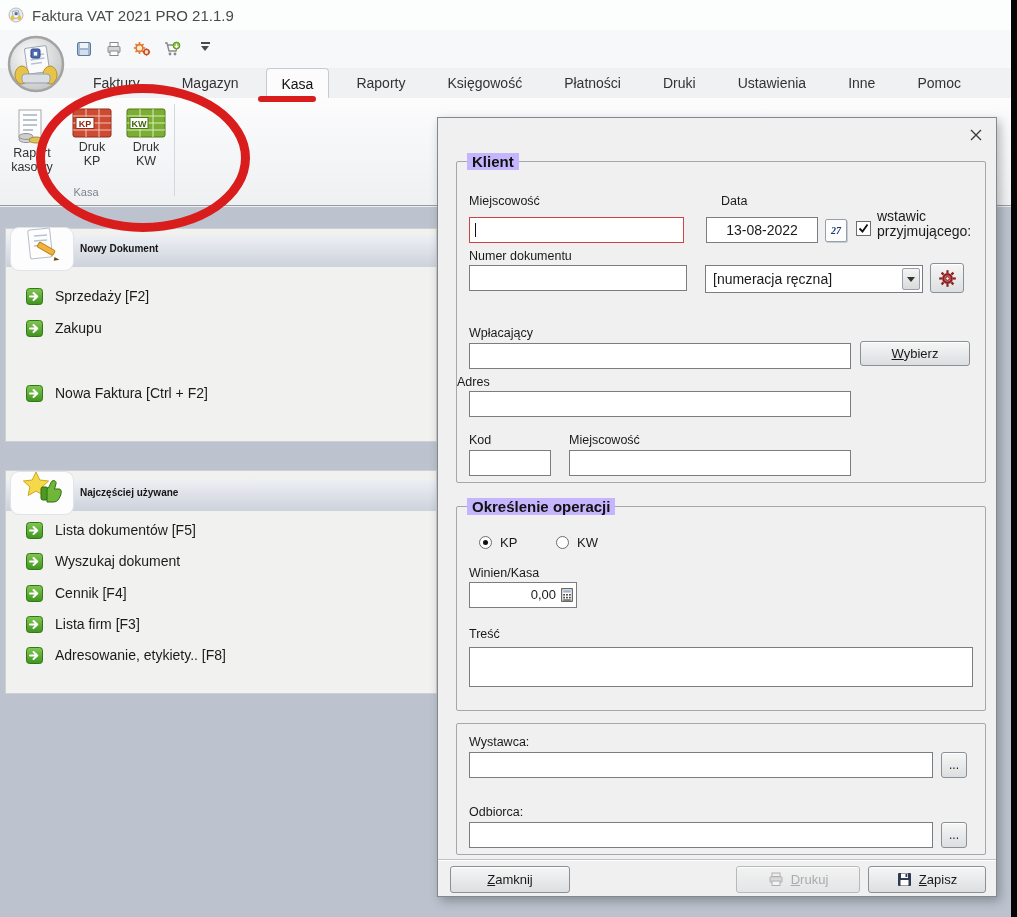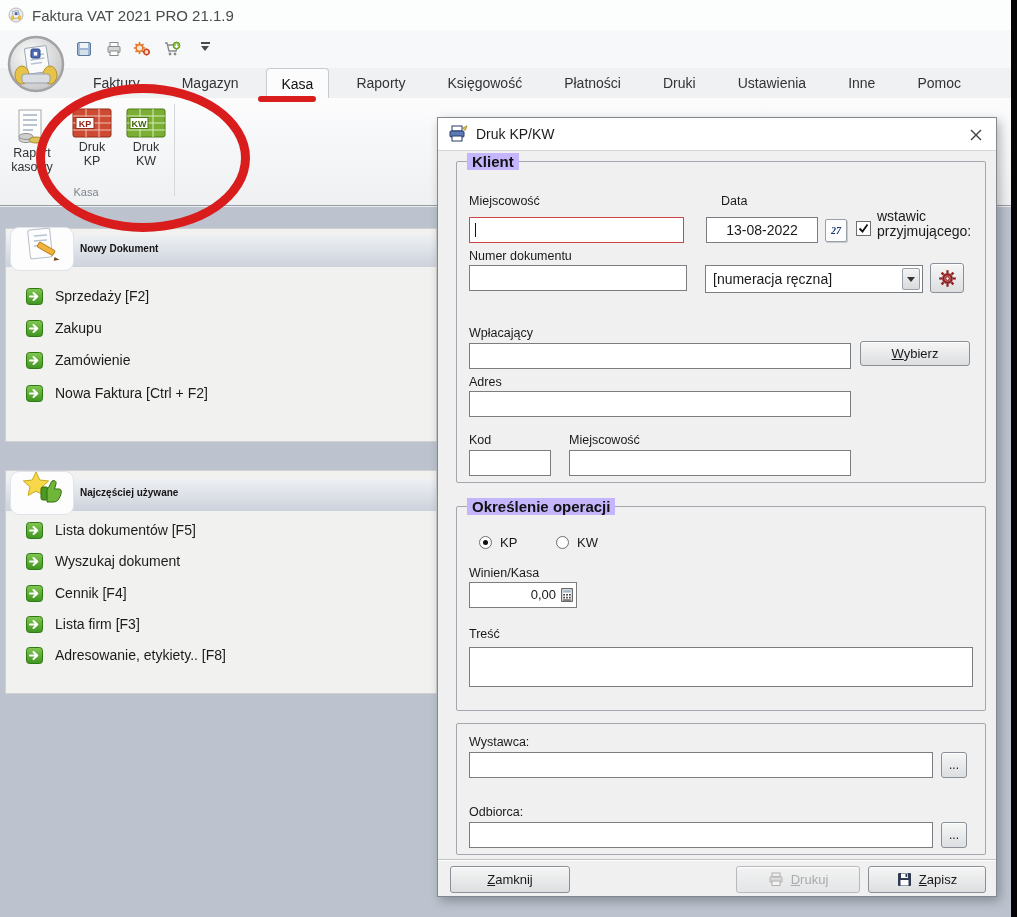--- a/index.html
+++ b/index.html
@@ -261,29 +261,20 @@
     </div>
     <div class="p-item" style="top:84px">
       <span class="arrow-ico">
           <svg width="17" height="17" viewBox="0 0 17 17">
             <rect x="0.5" y="0.5" width="16" height="16" rx="3" fill="url(#ga)" stroke="#2e7a12"></rect>
             <path d="M4 8.5h6M7.5 5l3.8 3.5-3.8 3.5" fill="none" stroke="#fff" stroke-width="2" stroke-linecap="round" stroke-linejoin="round"></path>
           </svg>
         </span>
       <span class="lbl">Zakupu</span>
     </div>
-    <div class="p-item" style="top:116px">
-      <span class="arrow-ico">
-          <svg width="17" height="17" viewBox="0 0 17 17">
-            <rect x="0.5" y="0.5" width="16" height="16" rx="3" fill="url(#ga)" stroke="#2e7a12"></rect>
-            <path d="M4 8.5h6M7.5 5l3.8 3.5-3.8 3.5" fill="none" stroke="#fff" stroke-width="2" stroke-linecap="round" stroke-linejoin="round"></path>
-          </svg>
-        </span>
-      <span class="lbl">Zamówienie</span>
-    </div>
     <div class="p-item" style="top:149px">
       <span class="arrow-ico">
           <svg width="17" height="17" viewBox="0 0 17 17">
             <rect x="0.5" y="0.5" width="16" height="16" rx="3" fill="url(#ga)" stroke="#2e7a12"></rect>
             <path d="M4 8.5h6M7.5 5l3.8 3.5-3.8 3.5" fill="none" stroke="#fff" stroke-width="2" stroke-linecap="round" stroke-linejoin="round"></path>
           </svg>
         </span>
       <span class="lbl">Nowa Faktura [Ctrl + F2]</span>
     </div>
   </div>
@@ -339,29 +330,20 @@
           <svg width="17" height="17" viewBox="0 0 17 17">
             <rect x="0.5" y="0.5" width="16" height="16" rx="3" fill="url(#ga)" stroke="#2e7a12"></rect>
             <path d="M4 8.5h6M7.5 5l3.8 3.5-3.8 3.5" fill="none" stroke="#fff" stroke-width="2" stroke-linecap="round" stroke-linejoin="round"></path>
           </svg>
         </span>
       <span class="lbl">Adresowanie, etykiety.. [F8]</span>
     </div>
   </div>
 
   <div class="dialog">
-    <div class="dlg-titlebar">
-      <svg width="20" height="18" viewBox="0 0 20 18">
-          <rect x="4" y="1" width="10" height="5" fill="#fff" stroke="#243a6b"></rect>
-          <rect x="2" y="6" width="14" height="6" rx="1" fill="#5e7ab5" stroke="#243a6b"></rect>
-          <rect x="4" y="11" width="10" height="5" fill="#fff" stroke="#243a6b"></rect>
-          <path d="M14.5 3.2l4.5-2.4-1.7 4.6z" fill="#e8c33c" stroke="#8a6d13" stroke-width="0.6"></path>
-        </svg>
-      <span class="dlg-title">Druk KP/KW</span>
-    </div>
     <div class="dlg-close">
       <svg width="12" height="12" viewBox="0 0 12 12">
           <path d="M1 1l10 10M11 1L1 11" stroke="#3c3c3c" stroke-width="1.4"></path>
         </svg>
     </div>
 
     <div class="groupbox" style="left:18px; top:43px; width:530px; height:322px;">
       <span class="legend">Klient</span>
 
       <span class="fld-label" style="left:12px; top:32px;">Miejscowość</span>
@@ -412,21 +394,21 @@
             <circle cx="9.5" cy="9.5" r="1.8" fill="#f0f0f0" stroke="#8d1f1f"></circle>
           </svg>
       </div>
 
       <span class="fld-label" style="left:12px; top:164px;">Wpłacający</span>
       <div class="tinput" style="left:12px; top:181px; width:382px; height:26px;"><span></span></div>
       <div class="dlg-btn" style="left:403px; top:179px; width:110px; height:25px; position:absolute;">
           <span class="btn-label">Wybierz</span>
         </div>
 
-      <span class="fld-label" style="left:12px; top:213px;">Adres</span>
+      <span class="fld-label" style="left:0; top:213px;">Adres</span>
       <div class="tinput" style="left:12px; top:229px; width:382px; height:26px;"><span></span></div>
 
       <span class="fld-label" style="left:12px; top:271px;">Kod</span>
       <div class="tinput" style="left:12px; top:288px; width:82px; height:26px;"><span></span></div>
       <span class="fld-label" style="left:112px; top:271px;">Miejscowość</span>
       <div class="tinput" style="left:112px; top:288px; width:282px; height:26px;"><span></span></div>
     </div>
 
     <div class="groupbox" style="left:18px; top:388px; width:530px; height:205px;padding-left:40px;">
       <span class="legend">Określenie operacji</span>

